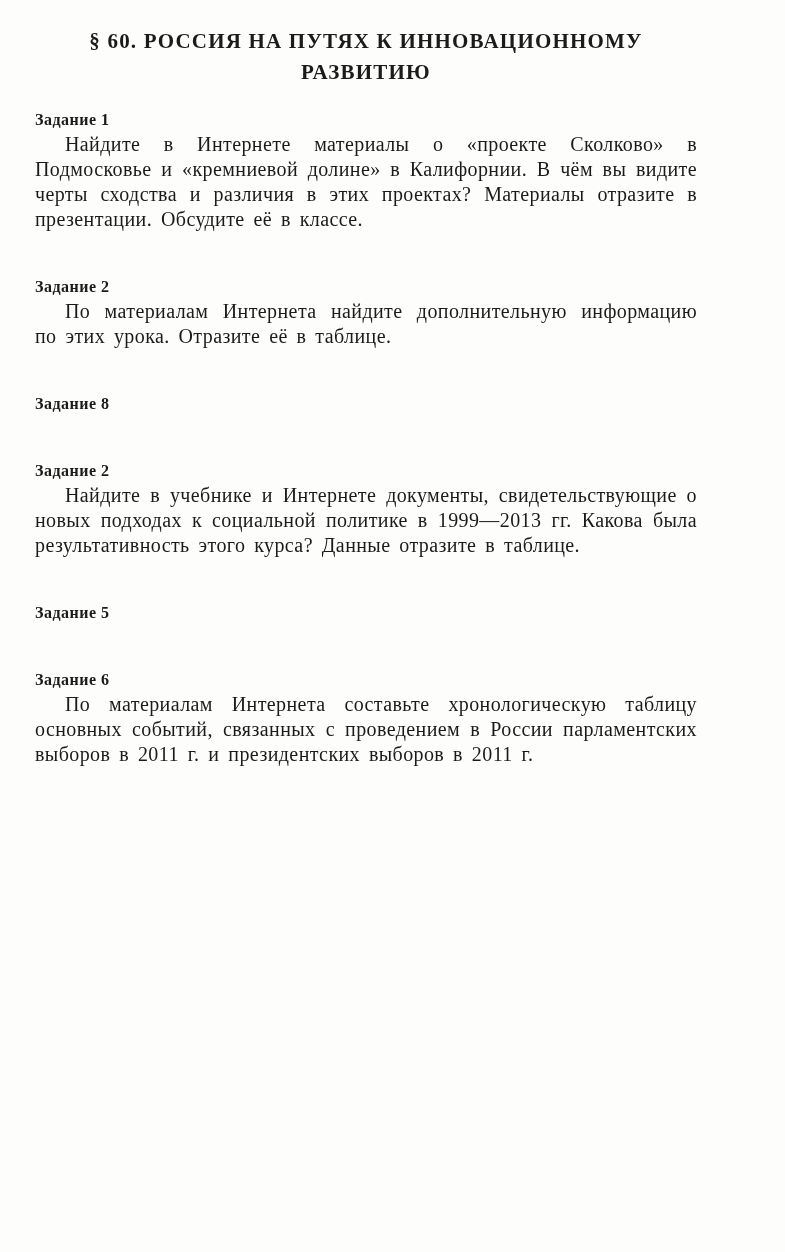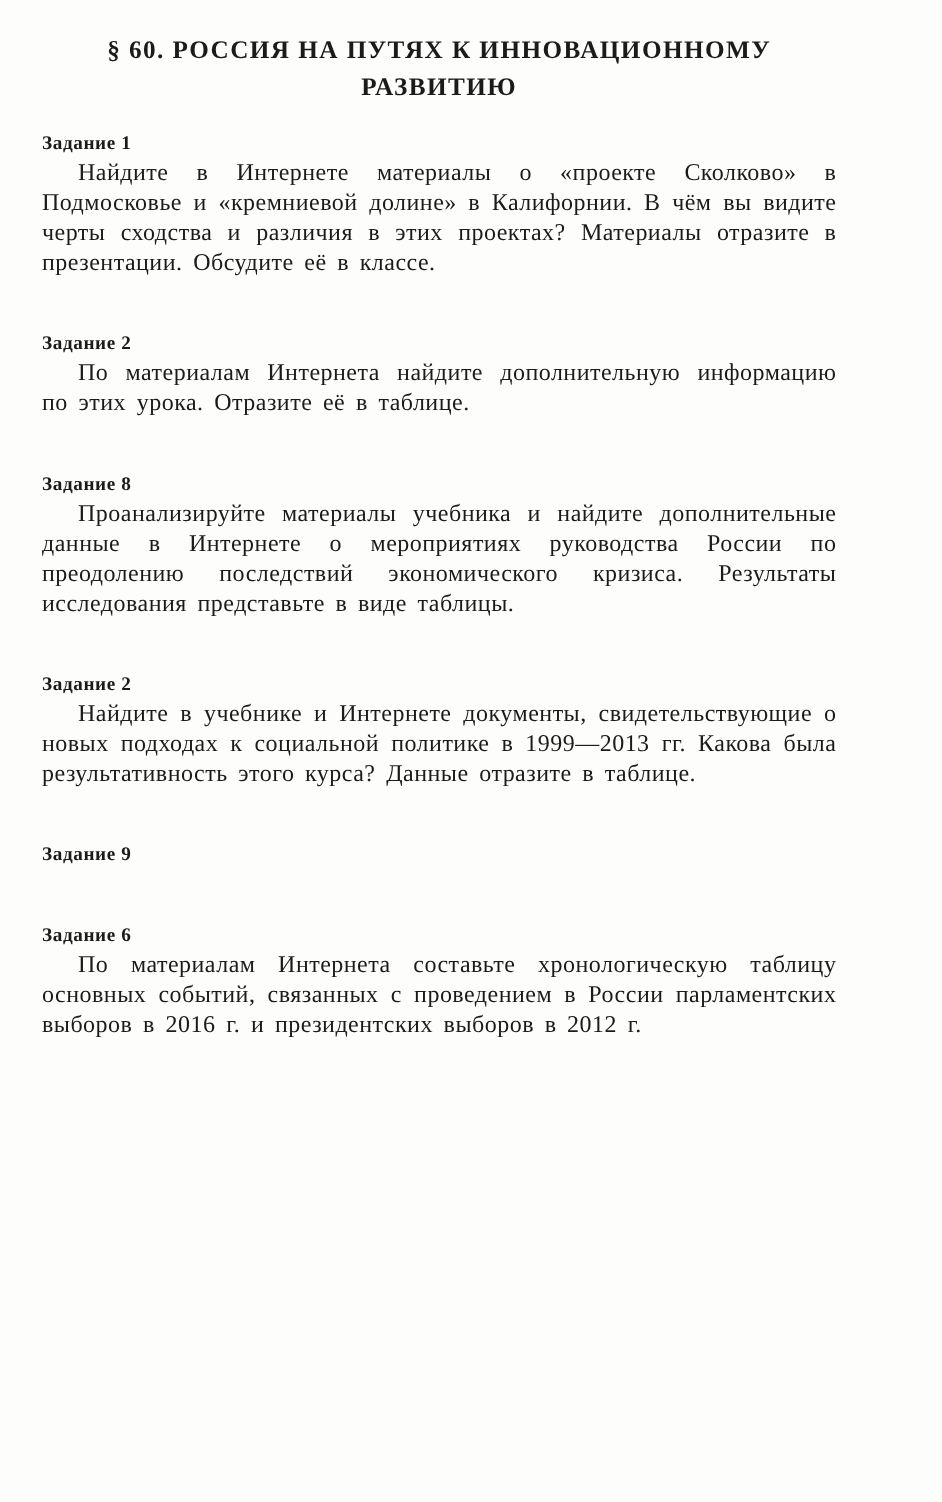--- a/index.html
+++ b/index.html
@@ -63,30 +63,29 @@
     <p class="task-paragraph">Найдите в Интернете материалы о «проекте Сколково» в Подмосковье и «кремниевой долине» в Калифорнии. В чём вы видите черты сходства и различия в этих проектах? Материалы отразите в презентации. Обсудите её в классе.</p>
   </section>
 
   <section class="task-section">
     <h2 class="task-heading">Задание 2</h2>
     <p class="task-paragraph">По материалам Интернета найдите дополнительную информацию по этих урока. Отразите её в таблице.</p>
   </section>
 
   <section class="task-section">
     <h2 class="task-heading">Задание 8</h2>
-    <p class="task-paragraph">Проанализируйте материалы учебника и найдите дополнительные данные в Интернете о мероприятиях руководства России по преодолению последствий экономического кризиса. Результаты исследования представьте в виде таблицы.</p>
   </section>
 
   <section class="task-section">
     <h2 class="task-heading">Задание 2</h2>
     <p class="task-paragraph">Найдите в учебнике и Интернете документы, свидетельствующие о новых подходах к социальной политике в 1999—2013 гг. Какова была результативность этого курса? Данные отразите в таблице.</p>
   </section>
 
   <section class="task-section">
-    <h2 class="task-heading">Задание 9</h2>
+    <h2 class="task-heading">Задание 5</h2>
   </section>
 
   <section class="task-section">
     <h2 class="task-heading">Задание 6</h2>
-    <p class="task-paragraph">По материалам Интернета составьте хронологическую таблицу основных событий, связанных с проведением в России парламентских выборов в 2016 г. и президентских выборов в 2012 г.</p>
+    <p class="task-paragraph">По материалам Интернета составьте хронологическую таблицу основных событий, связанных с проведением в России парламентских выборов в 2011 г. и президентских выборов в 2011 г.</p>
   </section>
 
 </div>
 
 </body></html>

